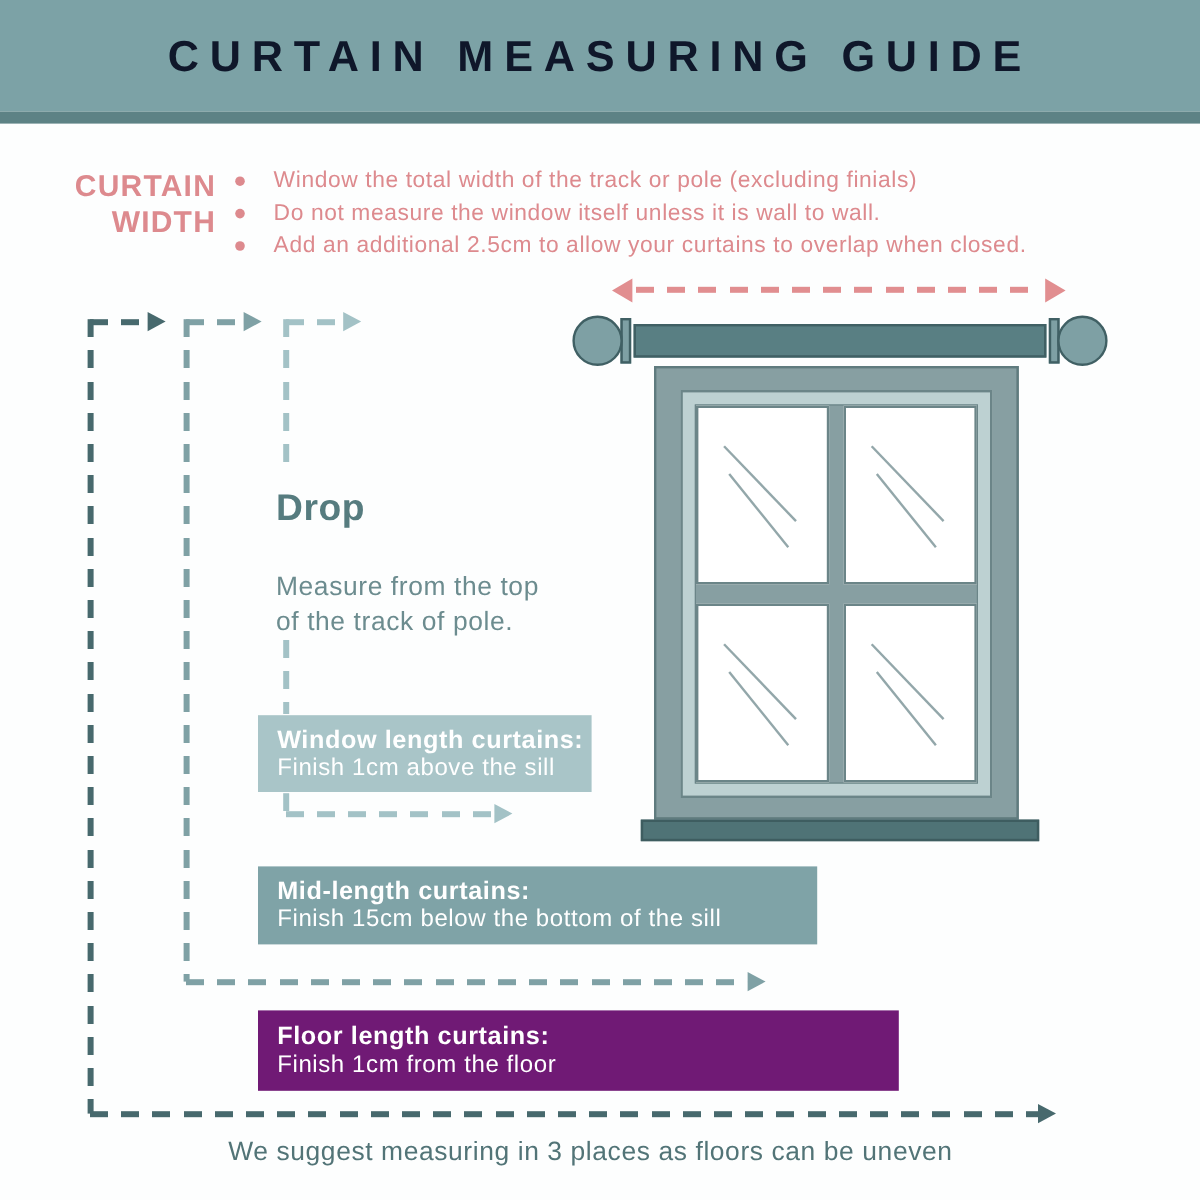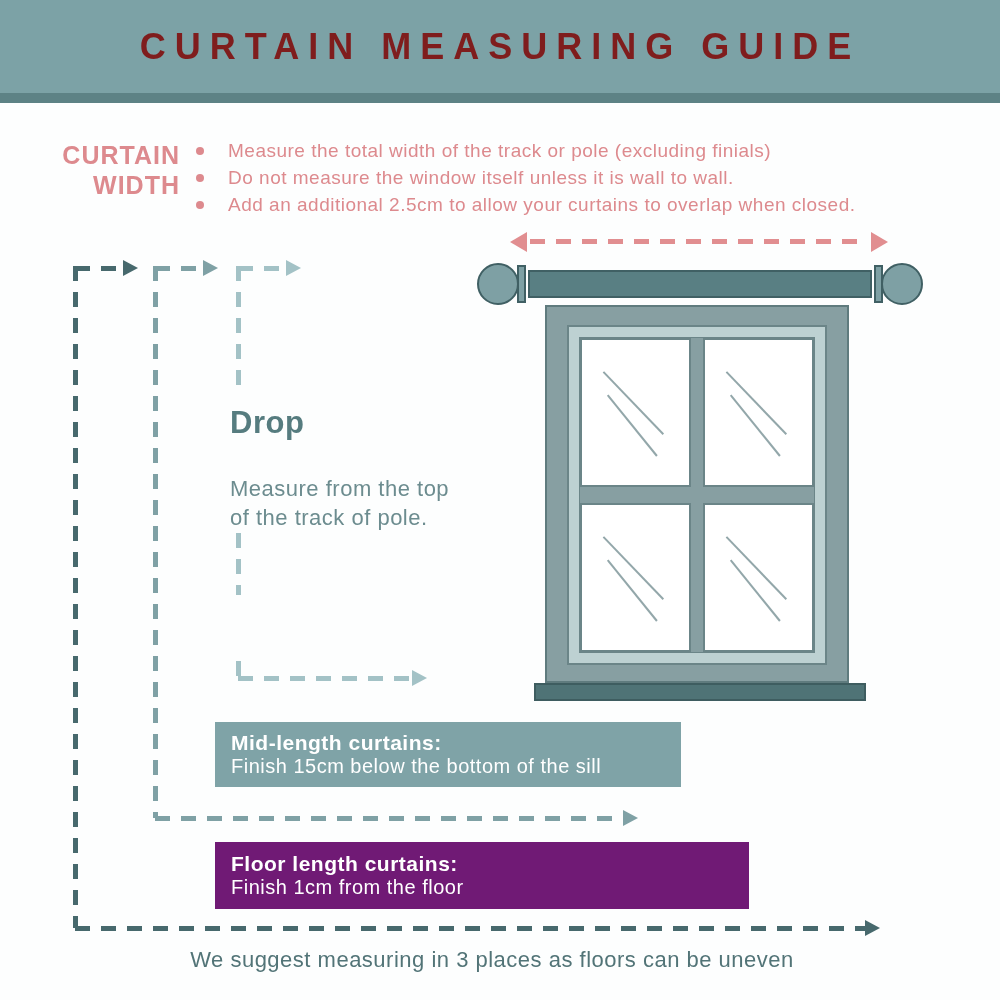--- a/index.html
+++ b/index.html
@@ -2,21 +2,21 @@
 <html><head>
 <meta charset="utf-8">
 <style>
   * { box-sizing: border-box; margin: 0; padding: 0; }
   html,body { background:#ffffff; }
   body { font-family: "Liberation Sans", sans-serif; }
   .canvas { position:relative; width:1000px; height:1000px; background:#fdfefe; overflow:hidden; margin:0 auto; }
 
   
   .header { position:absolute; left:0; top:0; width:1000px; height:93px; background:#7ca2a6; display:flex; align-items:center; justify-content:center; }
-  .header .title { color:#7f1d1d; font-size:36px; font-weight:bold; letter-spacing:9px; }
+  .header .title { color:#0f172a; font-size:36px; font-weight:bold; letter-spacing:9px; }
   .header-strip { position:absolute; left:0; top:93px; width:1000px; height:10px; background:#5d8285; }
 
   
   .cw-label { position:absolute; left:40px; top:140px; width:140px; text-align:right; color:#dd8a8e; font-weight:bold; font-size:25px; line-height:30px; letter-spacing:1px; }
   .bullets { position:absolute; left:196px; top:140px; }
   .bullet-row { display:flex; align-items:flex-start; height:27px; }
   .bullet-dot { width:8px; height:8px; border-radius:50%; background:#dd8a8e; margin:7px 24px 0 0; flex:none; }
   .bullet-text { color:#dd8a8e; font-size:19px; letter-spacing:0.5px; white-space:nowrap; }
 
   
@@ -73,21 +73,21 @@
   </div>
   <div class="header-strip"></div>
 
   <div class="cw-label">
     <div>CURTAIN</div>
     <div>WIDTH</div>
   </div>
   <div class="bullets">
     <div class="bullet-row">
       <span class="bullet-dot"></span>
-      <span class="bullet-text">Measure the total width of the track or pole (excluding finials)</span>
+      <span class="bullet-text">Window the total width of the track or pole (excluding finials)</span>
     </div>
     <div class="bullet-row">
       <span class="bullet-dot"></span>
       <span class="bullet-text">Do not measure the window itself unless it is wall to wall.</span>
     </div>
     <div class="bullet-row">
       <span class="bullet-dot"></span>
       <span class="bullet-text">Add an additional 2.5cm to allow your curtains to overlap when closed.</span>
     </div>
   </div>
@@ -155,20 +155,24 @@
   <span class="ah-r med" style="left:623px; top:810px;"></span>
 
   <span class="dash-h light" style="left:238px; top:266px; width:48px;"></span>
   <span class="ah-r light" style="left:286px; top:260px;"></span>
   <span class="dash-v light" style="left:236px; top:266px; height:124px;"></span>
   <span class="dash-v light" style="left:236px; top:533px; height:62px;"></span>
   <span class="dash-v light" style="left:236px; top:661px; height:18px;"></span>
   <span class="dash-h light" style="left:238px; top:676px; width:174px;"></span>
   <span class="ah-r light" style="left:412px; top:670px;"></span>
 
+  <div class="lenbox box1">
+    <div class="t">Window length curtains:</div>
+    <div class="s">Finish 1cm above the sill</div>
+  </div>
   <div class="lenbox box2">
     <div class="t">Mid-length curtains:</div>
     <div class="s">Finish 15cm below the bottom of the sill</div>
   </div>
   <div class="lenbox box3">
     <div class="t">Floor length curtains:</div>
     <div class="s">Finish 1cm from the floor</div>
   </div>
 
   <div class="footer">We suggest measuring in 3 places as floors can be uneven</div>

